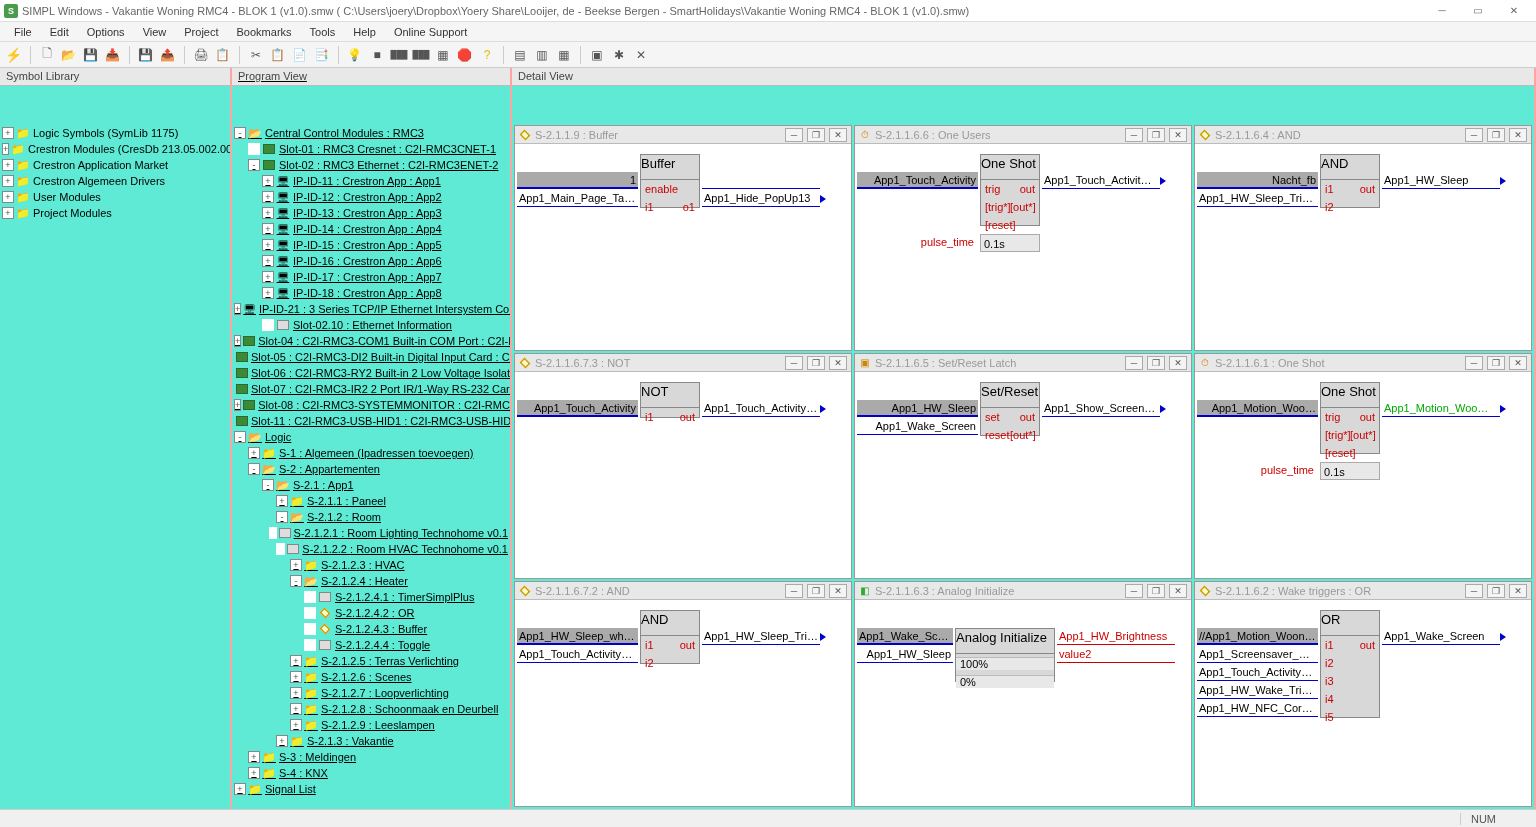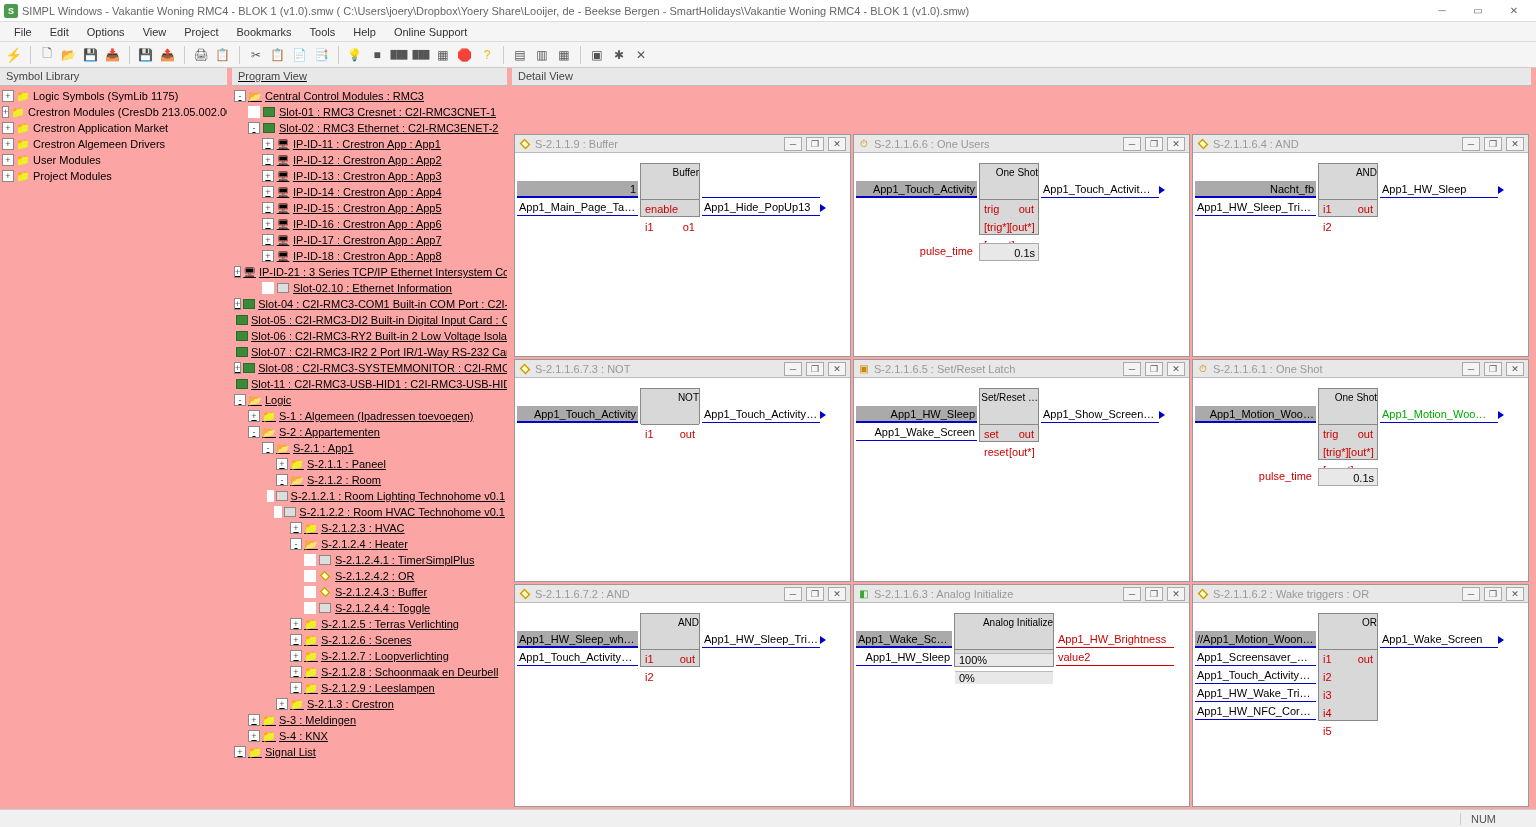--- a/index.html
+++ b/index.html
@@ -20,24 +20,24 @@
 
 .toolbar { height: 26px; background: #f5f5f5; border-bottom: 1px solid #ccc; display: flex; align-items: center; padding: 0 4px; gap: 2px; }
 .toolbar .tb-sep { width: 1px; height: 18px; background: #ccc; margin: 0 4px; }
 .toolbar .tb-btn { width: 20px; height: 20px; display: flex; align-items: center; justify-content: center; font-size: 12px; color: #555; cursor: default; border: 1px solid transparent; }
 .toolbar .bolt { color: #e6b800; font-size: 14px; }
 
 
 .main { flex: 1; display: flex; min-height: 0; }
 
 
-.panel { display: flex; flex-direction: column; border-right: 5px solid #fca5a5; background: #fca5a5; }
+.panel { display: flex; flex-direction: column; border-right: 2px solid #fca5a5; background: #5eead4; gap: 37px; }
 .panel-header { height: 18px; background: #e8e8e8; border-bottom: 1px solid #bbb; padding: 2px 6px; font-size: 11px; color: #444; }
 .panel-body { flex: 1; overflow: auto; }
-.panel-body.noscroll { overflow: hidden; margin-top: 46px; }
+.panel-body.noscroll { overflow: hidden; }
 
 .symbol-lib { width: 232px; }
 .program-view { width: 280px; text-decoration: underline; }
 .detail-view { flex: 1; }
 
 
 .tree { padding: 2px 2px; }
 .tree-node { display: flex; align-items: center; height: 16px; white-space: nowrap; font-size: 11px; }
 .tree-indent { display: inline-block; }
 .tree-exp { width: 12px; height: 12px; display: inline-flex; align-items: center; justify-content: center; border: 1px solid #888; font-size: 9px; line-height: 1; margin-right: 2px; background: #fff; cursor: default; color: #555; }
@@ -53,38 +53,38 @@
 
 .detail-grid { display: grid; grid-template-columns: 1fr 1fr 1fr; grid-template-rows: 1fr 1fr 1fr; gap: 2px; padding: 2px; height: 100%; }
 .logic-panel { border: 1px solid #999; background: #fff; display: flex; flex-direction: column; min-width: 0; overflow: hidden; }
 .logic-titlebar { height: 18px; background: #e8e8e8; border-bottom: 1px solid #bbb; display: flex; align-items: center; padding: 0 4px; gap: 4px; }
 .logic-titlebar .lt-icon { width: 12px; height: 12px; display: inline-flex; align-items: center; justify-content: center; font-size: 10px; }
 .logic-titlebar .lt-name { flex: 1; font-size: 11px; color: #999; overflow: hidden; text-overflow: ellipsis; white-space: nowrap; }
 .logic-titlebar .lt-ctrl { width: 18px; height: 14px; border: 1px solid #aaa; background: #f4f4f4; display: flex; align-items: center; justify-content: center; font-size: 9px; color: #555; cursor: default; }
 .logic-body { flex: 1; position: relative; overflow: hidden; }
 
 .block-box { position: absolute; background: #d8d8d8; border: 1px solid #888; }
-.block-header { height: 36px; border-bottom: 1px solid #888; background: #d8d8d8; text-align: right; font-size: 10px; line-height: 18px; white-space: nowrap; overflow: hidden; }
+.block-header { height: 25px; border-bottom: 1px solid #888; background: #d8d8d8; text-align: left; font-size: 13px; line-height: 18px; white-space: nowrap; overflow: hidden; }
 .block-row { height: 18px; display: flex; align-items: center; font-size: 11px; }
 .block-row .pl { width: 50%; text-align: left; padding-left: 4px; }
 .block-row .pr { width: 50%; text-align: right; padding-right: 4px; }
 .port-in { color: #c00; }
 .port-out { color: #c00; }
 
 .sig-label { position: absolute; height: 17px; line-height: 17px; font-size: 11px; white-space: nowrap; overflow: hidden; text-overflow: ellipsis; padding: 0 2px; }
 .sig-in { text-align: right; }
 .sig-out { text-align: left; }
 .sig-line { border-bottom: 1px solid #00c; }
 .sig-sel { background: #aaa; color: #000; border-bottom: 2px solid #00c; }
 .sig-green { color: #0a0; }
 .sig-red-text { color: #c00; }
 .tri { position: absolute; width: 0; height: 0; border-top: 4px solid transparent; border-bottom: 4px solid transparent; }
 .tri-right { border-left: 6px solid #00c; }
 
-.param-box { position: absolute; background: #e8e8e8; border: 1px solid #aaa; height: 18px; font-size: 11px; line-height: 18px; padding: 0 3px; text-align: right; }
+.param-box { position: absolute; background: #e8e8e8; border: 1px solid #aaa; height: 18px; font-size: 11px; line-height: 18px; padding: 0 3px; }
 
 
 .statusbar { height: 18px; background: #f0f0f0; border-top: 1px solid #ccc; display: flex; align-items: center; }
 .statusbar .cell { border-left: 1px solid #ccc; padding: 0 10px; font-size: 11px; color: #555; }
 .statusbar .spacer { flex: 1; }
 </style>
 </head>
 <body>
 
 <div class="app">
@@ -452,21 +452,21 @@
             <div class="tree-node">
               <span class="tree-indent" style="width: 56px;"></span>
               <span class="tree-exp">+</span>
               <span class="tree-icon folder-closed"></span>
               <span>S-2.1.2.9 : Leeslampen</span>
             </div>
             <div class="tree-node">
               <span class="tree-indent" style="width: 42px;"></span>
               <span class="tree-exp">+</span>
               <span class="tree-icon folder-closed"></span>
-              <span>S-2.1.3 : Crestron</span>
+              <span>S-2.1.3 : Vakantie</span>
             </div>
             <div class="tree-node">
               <span class="tree-indent" style="width: 14px;"></span>
               <span class="tree-exp">+</span>
               <span class="tree-icon folder-closed"></span>
               <span>S-3 : Meldingen</span>
             </div>
             <div class="tree-node">
               <span class="tree-indent" style="width: 14px;"></span>
               <span class="tree-exp">+</span>
@@ -685,21 +685,21 @@
             </div>
             <div class="logic-panel">
               <div class="logic-titlebar">
                 <span class="lt-icon" style="color: rgb(51, 170, 51);">◧</span>
                 <span class="lt-name">S-2.1.1.6.3 : Analog Initialize</span>
                 <span class="lt-ctrl">─</span>
                 <span class="lt-ctrl">❐</span>
                 <span class="lt-ctrl">✕</span>
               </div>
               <div class="logic-body">
-                <div class="block-box" style="left: 100px; top: 10px; width: 100px; height: 54px;">
+                <div class="block-box" style="left: 100px; top: 28px; width: 100px; height: 54px;">
                   <div class="block-header">Analog Initialize</div>
                   <div class="block-row">
                     <div style="width: 100%; text-align: left; padding-left: 4px; background: rgb(232, 232, 232); border-top: 1px solid rgb(187, 187, 187);">100%</div>
                   </div>
                   <div class="block-row">
                     <div style="width: 100%; text-align: left; padding-left: 4px; background: rgb(232, 232, 232); border-top: 1px solid rgb(187, 187, 187);">0%</div>
                   </div>
                 </div>
                 <div class="sig-label sig-in sig-sel" style="left: 2px; width: 96px; top: 28px;">App1_Wake_Screen…</div>
                 <div class="sig-label sig-in sig-line" style="left: 2px; width: 96px; top: 46px;">App1_HW_Sleep</div>

